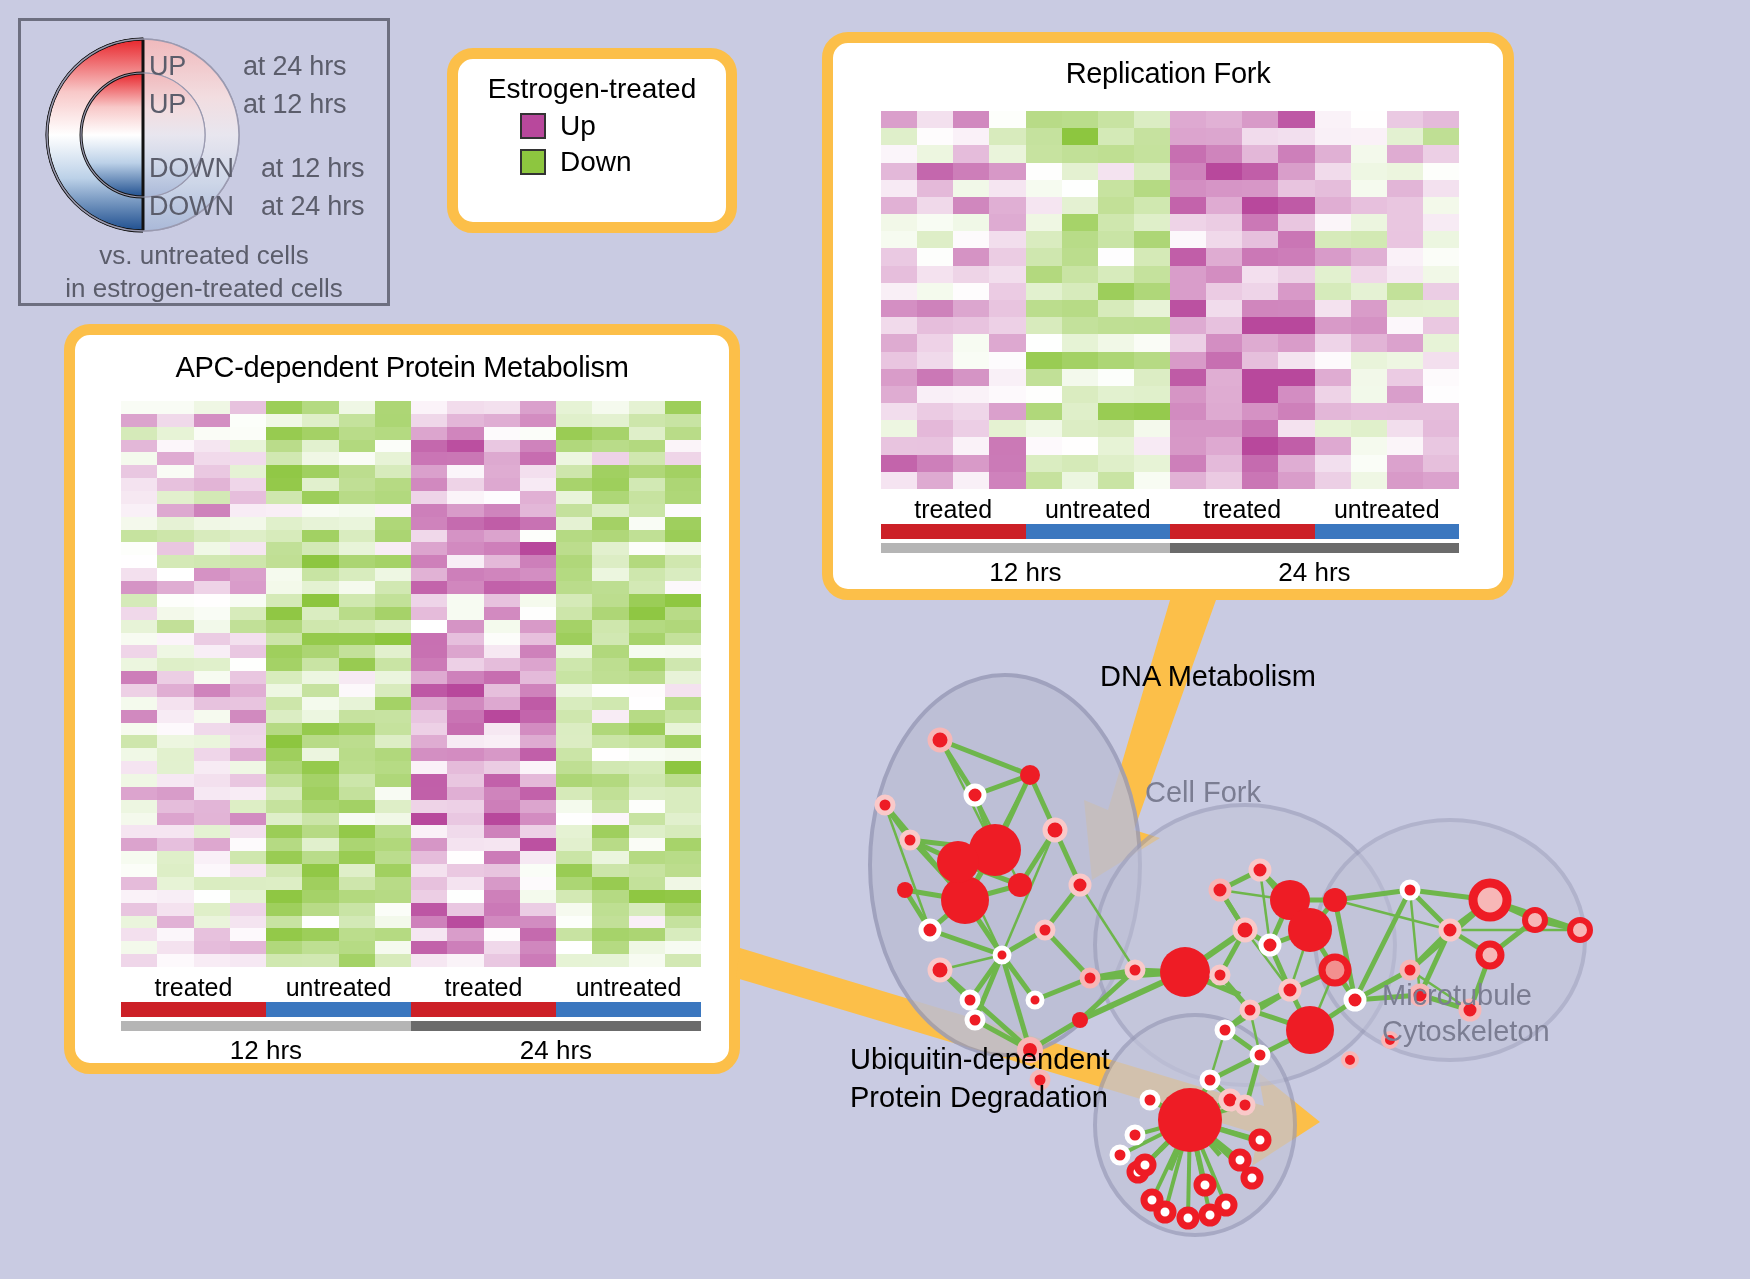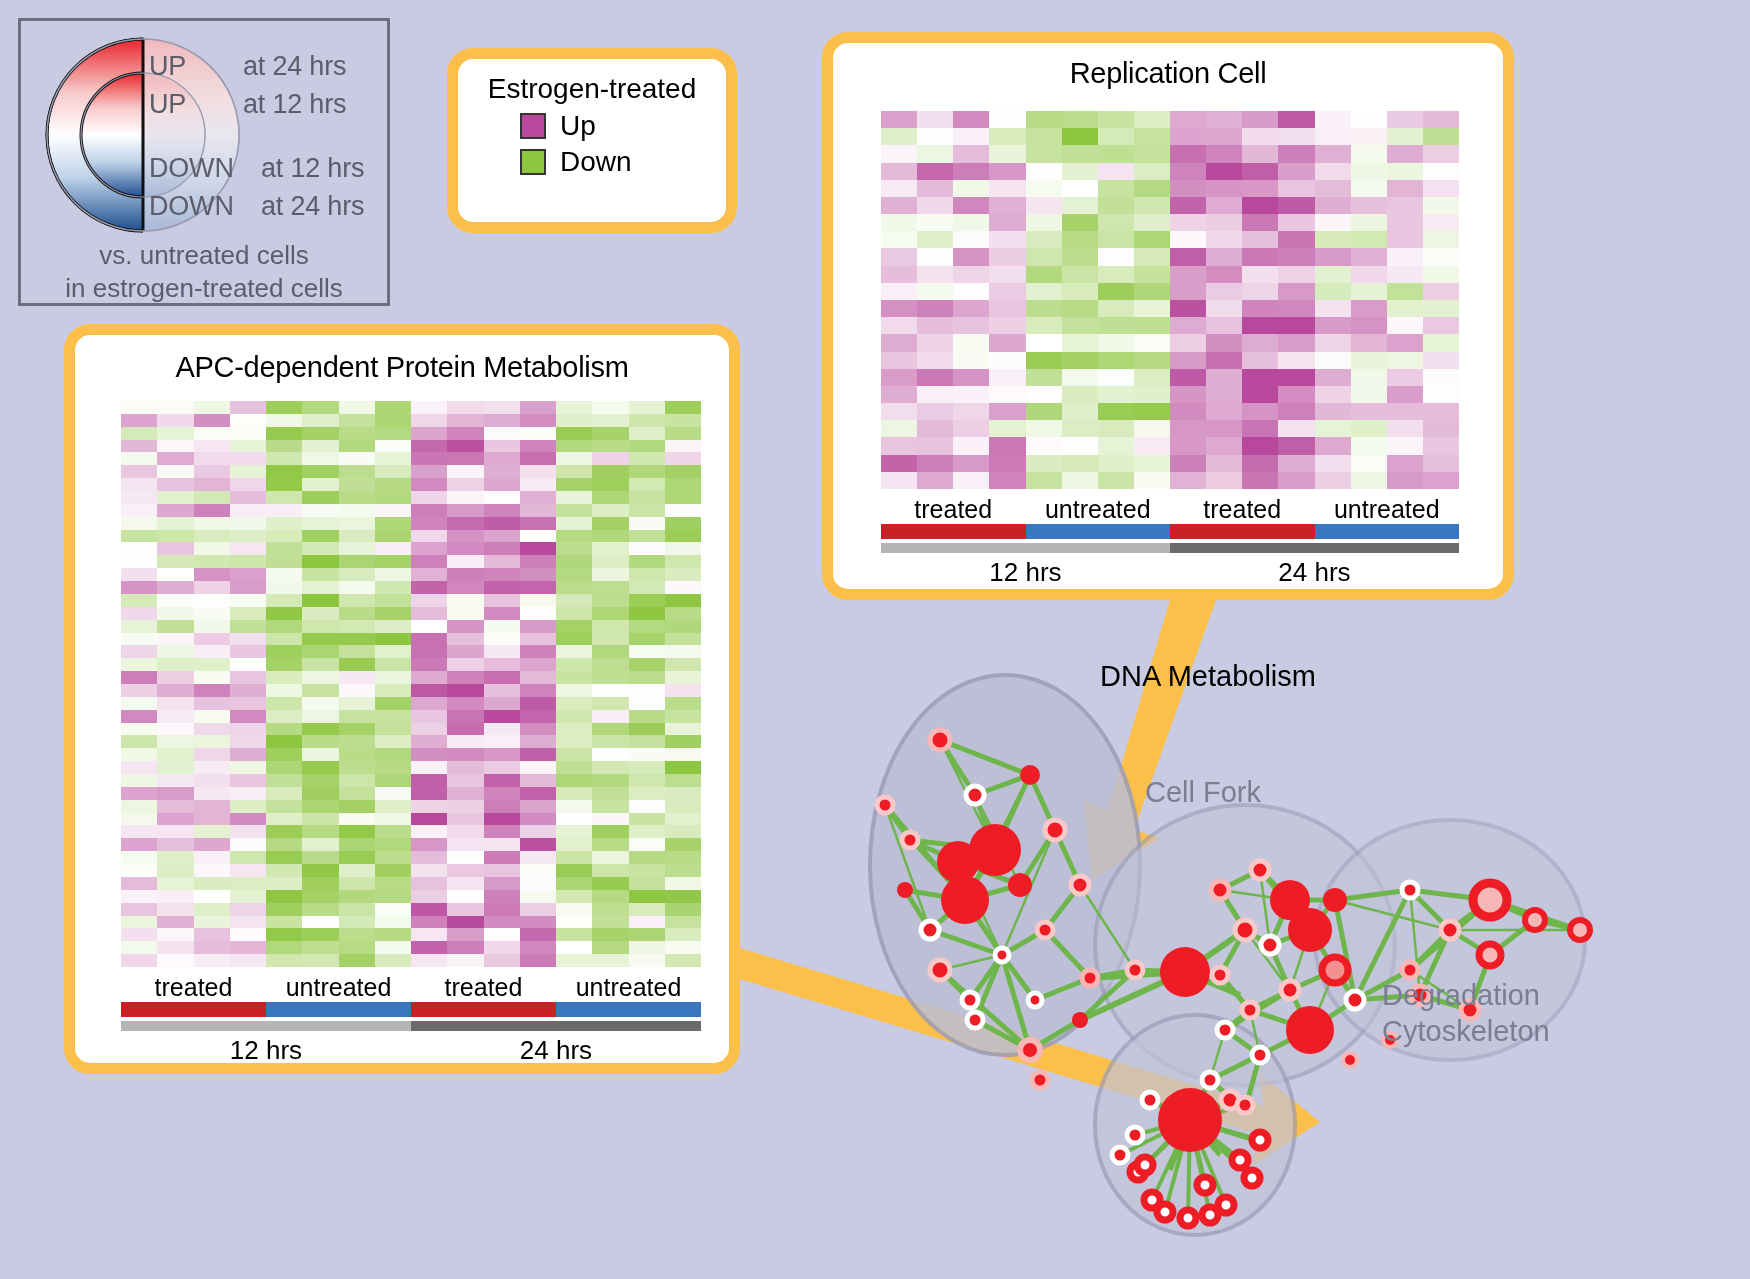--- a/index.html
+++ b/index.html
@@ -169,21 +169,21 @@
       <span class="swatch" id="sw-up" style="background: rgb(184, 72, 156);"></span>
       <span class="key-text">Up</span>
     </div>
     <div class="key-row">
       <span class="swatch" id="sw-down" style="background: rgb(141, 198, 63);"></span>
       <span class="key-text">Down</span>
     </div>
   </div>
 
   <div class="panel" id="rf-panel" style="left:822px; top:32px; width:692px; height:568px;">
-    <div class="panel-title" style="margin-top:14px;">Replication Cell</div>
+    <div class="panel-title" style="margin-top:14px;">Replication Fork</div>
     <div style="position:absolute; left:48px; top:68px; width:578px; height:378px;">
       <div class="hm" id="hm-rf" style="grid-template-columns: repeat(16, 1fr); grid-template-rows: repeat(22, 1fr);">
           <div style="background: rgb(218, 159, 203);"></div>
           <div style="background: rgb(243, 224, 238);"></div>
           <div style="background: rgb(209, 137, 191);"></div>
           <div style="background: rgb(253, 254, 251);"></div>
           <div style="background: rgb(184, 219, 135);"></div>
           <div style="background: rgb(186, 221, 139);"></div>
           <div style="background: rgb(200, 227, 162);"></div>
           <div style="background: rgb(219, 237, 195);"></div>
@@ -1531,17 +1531,19 @@
         <circle cx="450" cy="560" r="8" fill="#ffffff" stroke="#ee1c25" stroke-width="7"></circle>
         <circle cx="415" cy="585" r="8" fill="#ffffff" stroke="#ee1c25" stroke-width="7"></circle>
         <circle cx="355" cy="565" r="8" fill="#ffffff" stroke="#ee1c25" stroke-width="7"></circle>
 
         <circle cx="250" cy="480" r="8" fill="#ee1c25" stroke="#f7b7b7" stroke-width="5"></circle>
       </g>
     </svg>
 
     <div class="net-label" id="lbl-dna">DNA Metabolism</div>
     <div class="net-label" id="lbl-cc">Cell Fork</div>
-    <div class="net-label" id="lbl-mt">Degradation
+    <div class="net-label" id="lbl-mt">Microtubule
 Cytoskeleton</div>
+    <div class="net-label" id="lbl-ubq">Ubiquitin-dependent
+Protein Degradation</div>
   </div>
 
 </div>
 
 </body></html>

